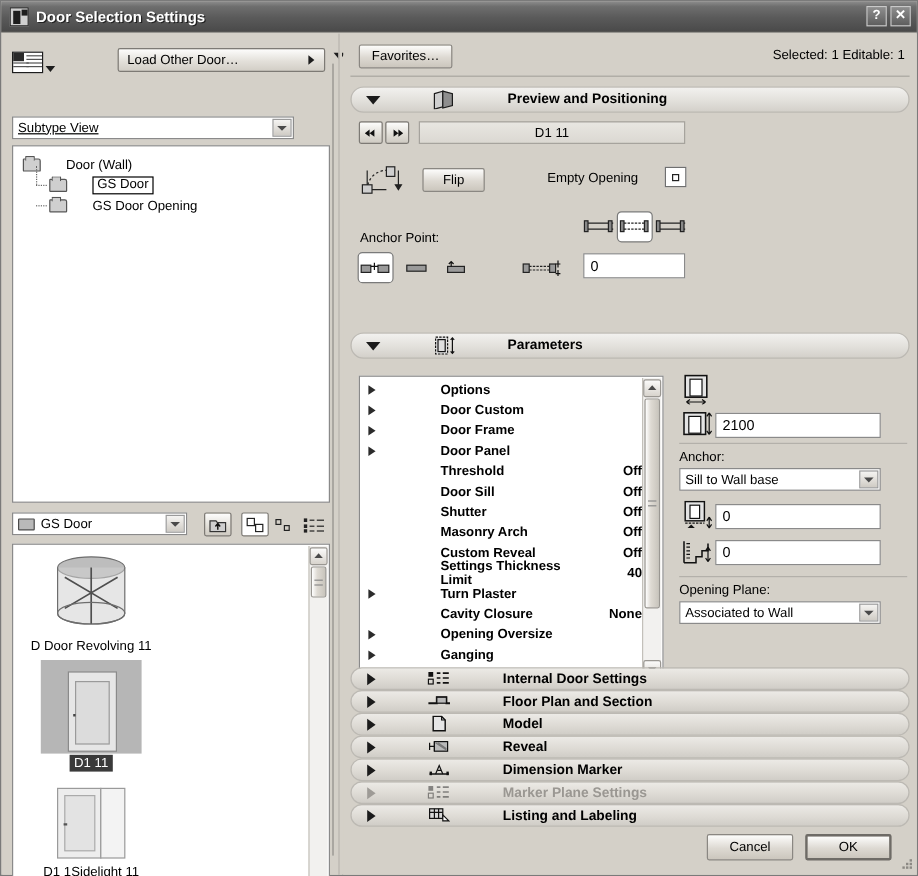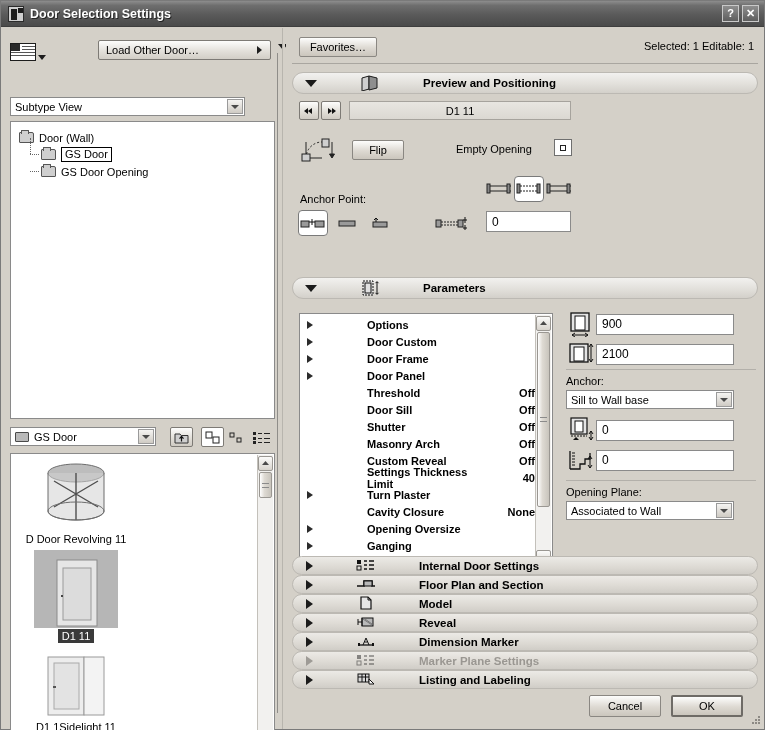--- a/index.html
+++ b/index.html
@@ -125,24 +125,24 @@
   .mini-arrow { width:0;height:0;border-left:4px solid transparent;border-right:4px solid transparent;border-top:5px solid #1d1d1d; margin-left:2px; margin-top:10px;}
   .load-btn {
     position:absolute; left:88px; top:0; width:173px; height:20px;
     background: linear-gradient(to bottom,#fdfdfc,#e3e0da 55%,#d2cec6);
     border: 1px solid #7d7a75; border-radius: 2px;
     display:flex; align-items:center; padding-left:7px; font-size:11px;
   }
   .load-btn .tri { position:absolute; right:8px; width:0;height:0;border-top:4px solid transparent;border-bottom:4px solid transparent;border-left:5px solid #1d1d1d; }
   .pane-chev { position:absolute; left:268px; top:4px; width:0;height:0;border-left:5px solid transparent;border-right:5px solid transparent;border-top:6px solid #1d1d1d; }
 
-  .subtype-combo { position:absolute; left:8px; top:69px; width:235px; }
+  .subtype-combo { position:absolute; left:8px; top:69px; width:235px;text-decoration:underline; }
   .tree-box { position:absolute; left:8px; top:93px; width:265px; height:298px; }
   .tree { padding: 7px 0 0 8px; font-size:11px; }
-  .tnode { display:flex; align-items:center; height:17px; position:relative; }
+  .tnode { display:flex; align-items:center; height:17px; position:relative;gap:16px; }
   .folder {
     width:15px; height:11px; margin-right:5px; flex:0 0 auto;
     background:#cfcfcf; border:1px solid #555; border-radius:1px 2px 1px 1px;
     position:relative;
   }
   .folder::before { content:""; position:absolute; left:1px; top:-3px; width:6px; height:3px; background:#cfcfcf; border:1px solid #555; border-bottom:none; border-radius:1px 1px 0 0;}
   .indent { margin-left:14px; }
   .dash { position:absolute; left:-11px; top:8px; width:9px; height:1px; border-top:1px dotted #666; }
   .vline { position:absolute; left:-11px; top:-8px; width:1px; height:16px; border-left:1px dotted #666; }
   .sel-label { border:1px solid #000; padding:0 3px; line-height:13px; background:#fff; }
@@ -620,21 +620,20 @@
 
     <div style="position:absolute; left:280px; top:283px; width:190px;">
       <div class="dimrow" style="margin-bottom:4px;">
         <span class="dimicon">
           <svg width="26" height="26" viewBox="0 0 26 26">
             <rect x="3" y="2" width="18" height="18" fill="#e4e4e4" stroke="#111" stroke-width="1.3"></rect>
             <rect x="7" y="5" width="10" height="14" fill="#fff" stroke="#111"></rect>
             <path d="M4 24h16M4 24l3-2M4 24l3 2M20 24l-3-2M20 24l-3 2" stroke="#111" fill="none"></path>
           </svg>
         </span>
-        <div class="field" style="width:138px;">900</div>
       </div>
       <div class="dimrow" style="margin-bottom:0;">
         <span class="dimicon">
           <svg width="26" height="26" viewBox="0 0 26 26">
             <rect x="2" y="3" width="18" height="18" fill="#e4e4e4" stroke="#111" stroke-width="1.3"></rect>
             <rect x="6" y="6" width="10" height="14" fill="#fff" stroke="#111"></rect>
             <path d="M23 3v18M23 3l-2 3M23 3l2 3M23 21l-2-3M23 21l2-3" stroke="#111" fill="none"></path>
           </svg>
         </span>
         <div class="field" style="width:138px;">2100</div>

